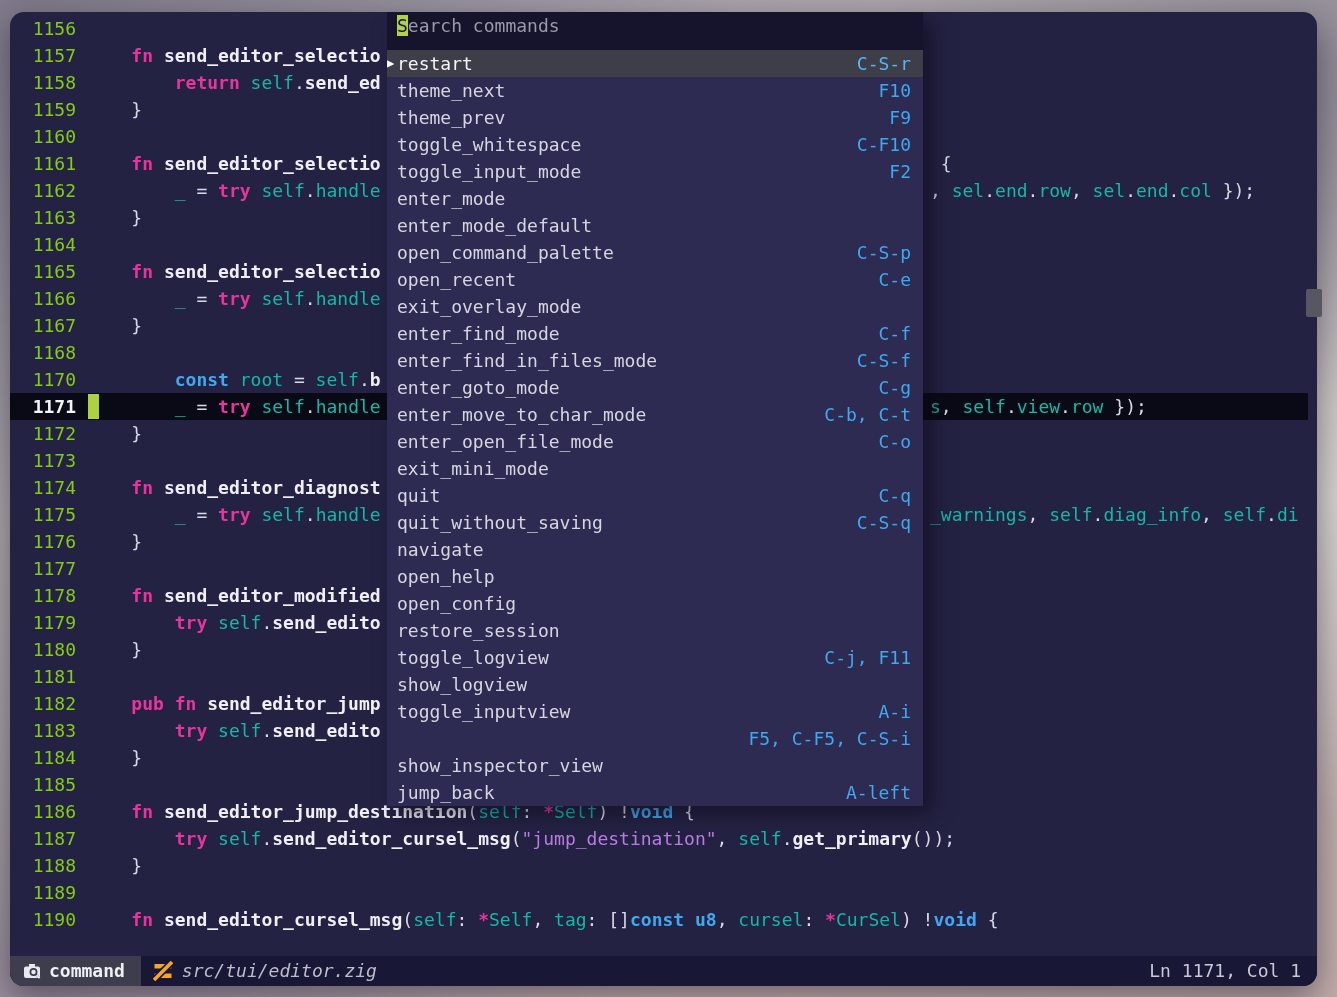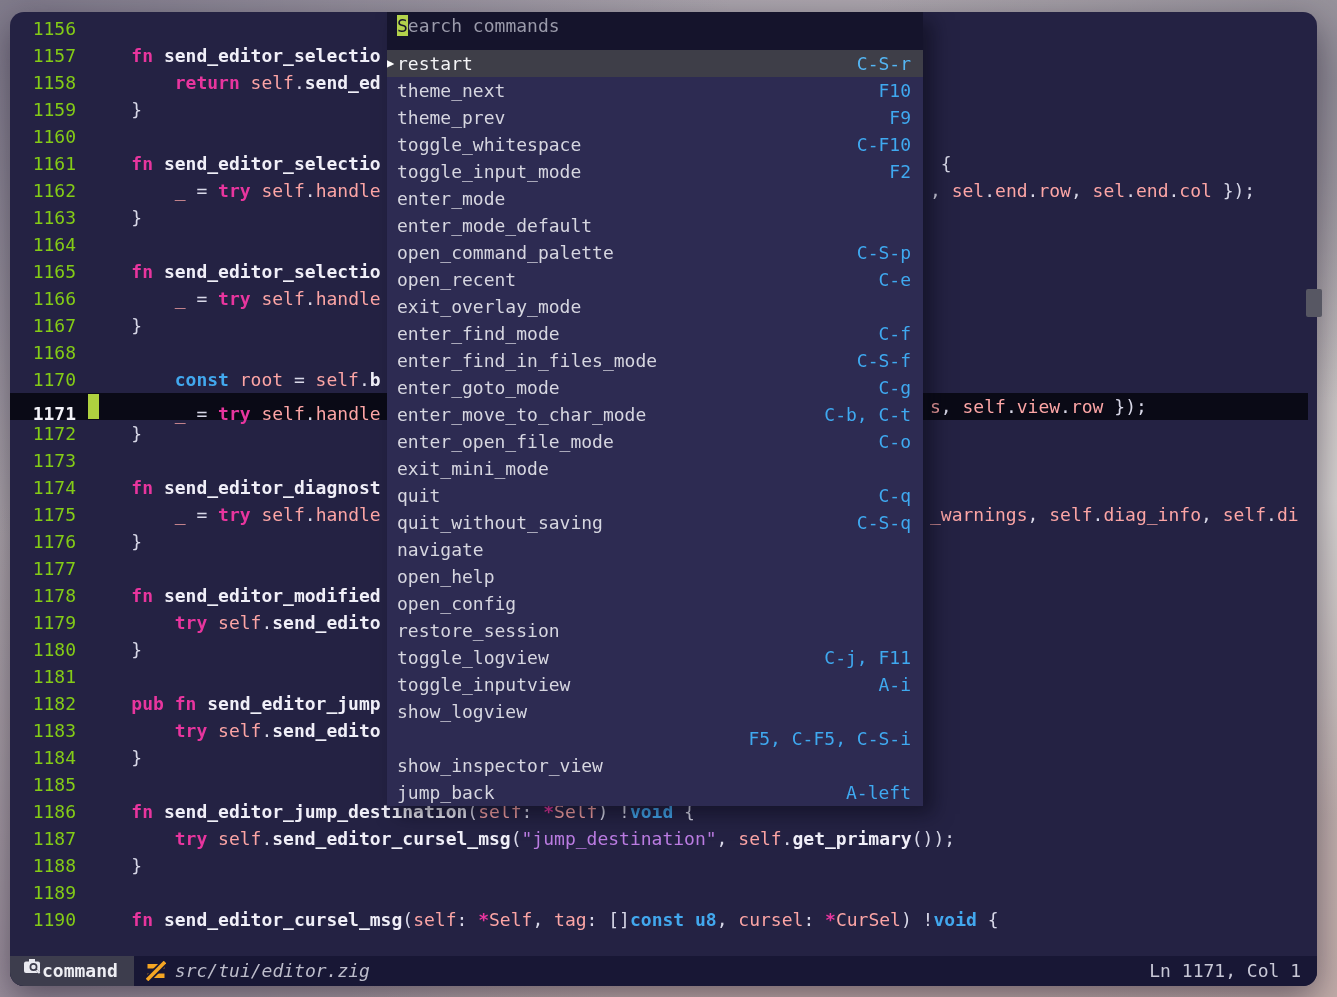--- a/index.html
+++ b/index.html
@@ -24,30 +24,30 @@
     display:flex; flex-direction:column;
   }
 
   
   .editor { flex:1; position:relative; overflow:hidden; padding-top:3px;
             font-size:18px; line-height:27px; }
   .line { position:relative; height:27px; white-space:pre; color:#d8d8e8; }
   .line .lnum { display:inline-block; width:66px; margin-right:12px;
                 text-align:right; color:#84cc16; }
   .line.current { background:#0a0a16; width:1298px; }
-  .line.current .lnum { color:#f3f3f8; font-weight:bold;margin-top:7px; }
+  .line.current .lnum { color:#f3f3f8; font-weight:bold; }
   .cursor-block { position:absolute; left:78px; top:1px; width:11px; height:25px;
                   background:#aed13f; }
   .rfrag { position:absolute; top:0; left:920px; white-space:pre; }
 
   .tok-sp   { }
   .tok-kw   { color:#e8359e; font-weight:bold; }
   .tok-type { color:#42a8ee; font-weight:bold; }
   .tok-fn   { color:#f0eff8; font-weight:bold; }
-  .tok-var  { color:#fca5a5;text-align:right; }
+  .tok-var  { color:#14b8a6;text-align:right; }
   .tok-punc { color:#d8d8e8; }
   .tok-str  { color:#bb7ce2; }
 
   
   .palette {
     position:absolute; left:377px; top:0; width:536px; z-index:5;
     font-size:18px; line-height:27px;
     box-shadow:10px 8px 18px rgba(8,8,20,.5);
   }
   .search-row { height:38px; background:#15142c; color:#9a9aaa;
@@ -59,21 +59,21 @@
   .pal-marker { width:10px; flex:0 0 10px; color:#ffffff; font-size:12px;
                 line-height:27px; text-align:left; }
   .pal-label { white-space:pre; }
   .pal-keys { margin-left:auto; color:#3fa9f0; white-space:pre; }
   .pal-item.selected .pal-keys { color:#54b6f4; }
 
   
   .status { height:30px; flex:0 0 30px; background:#181735; display:flex;
             align-items:center; font-size:18px; line-height:30px; }
   .mode-seg { height:30px; background:#3d3d4d; color:#eeeef3; font-weight:bold;
-              display:flex; align-items:flex-start; padding:0 16px 0 12px; }
+              display:flex; align-items:center; gap:7px; padding:0 16px 0 12px; }
   .file-seg { display:flex; align-items:center; gap:9px; margin-left:12px;
               color:#bdbdcb; font-style:italic; }
   .lncol { margin-left:auto; padding-right:16px; color:#c8c8d6; }
 
   
   .scroll-thumb { position:absolute; left:1306px; top:289px; width:16px;
                   height:28px; background:#575763; border-radius:2px; z-index:9; }
 </style>
 </head>
 <body>
@@ -231,27 +231,27 @@
             <span class="pal-label">restore_session</span>
             <span class="pal-keys"></span>
           </div>
           <div class="pal-item">
             <span class="pal-marker"></span>
             <span class="pal-label">toggle_logview</span>
             <span class="pal-keys">C-j, F11</span>
           </div>
           <div class="pal-item">
             <span class="pal-marker"></span>
+            <span class="pal-label">show_logview</span>
+            <span class="pal-keys"></span>
+          </div>
+          <div class="pal-item">
+            <span class="pal-marker"></span>
             <span class="pal-label">toggle_inputview</span>
             <span class="pal-keys">A-i</span>
-          </div>
-          <div class="pal-item">
-            <span class="pal-marker"></span>
-            <span class="pal-label">show_logview</span>
-            <span class="pal-keys"></span>
           </div>
           <div class="pal-item">
             <span class="pal-marker"></span>
             <span class="pal-keys">F5, C-F5, C-S-i</span>
           </div>
           <div class="pal-item">
             <span class="pal-marker"></span>
             <span class="pal-label">show_inspector_view</span>
             <span class="pal-keys"></span>
           </div>

